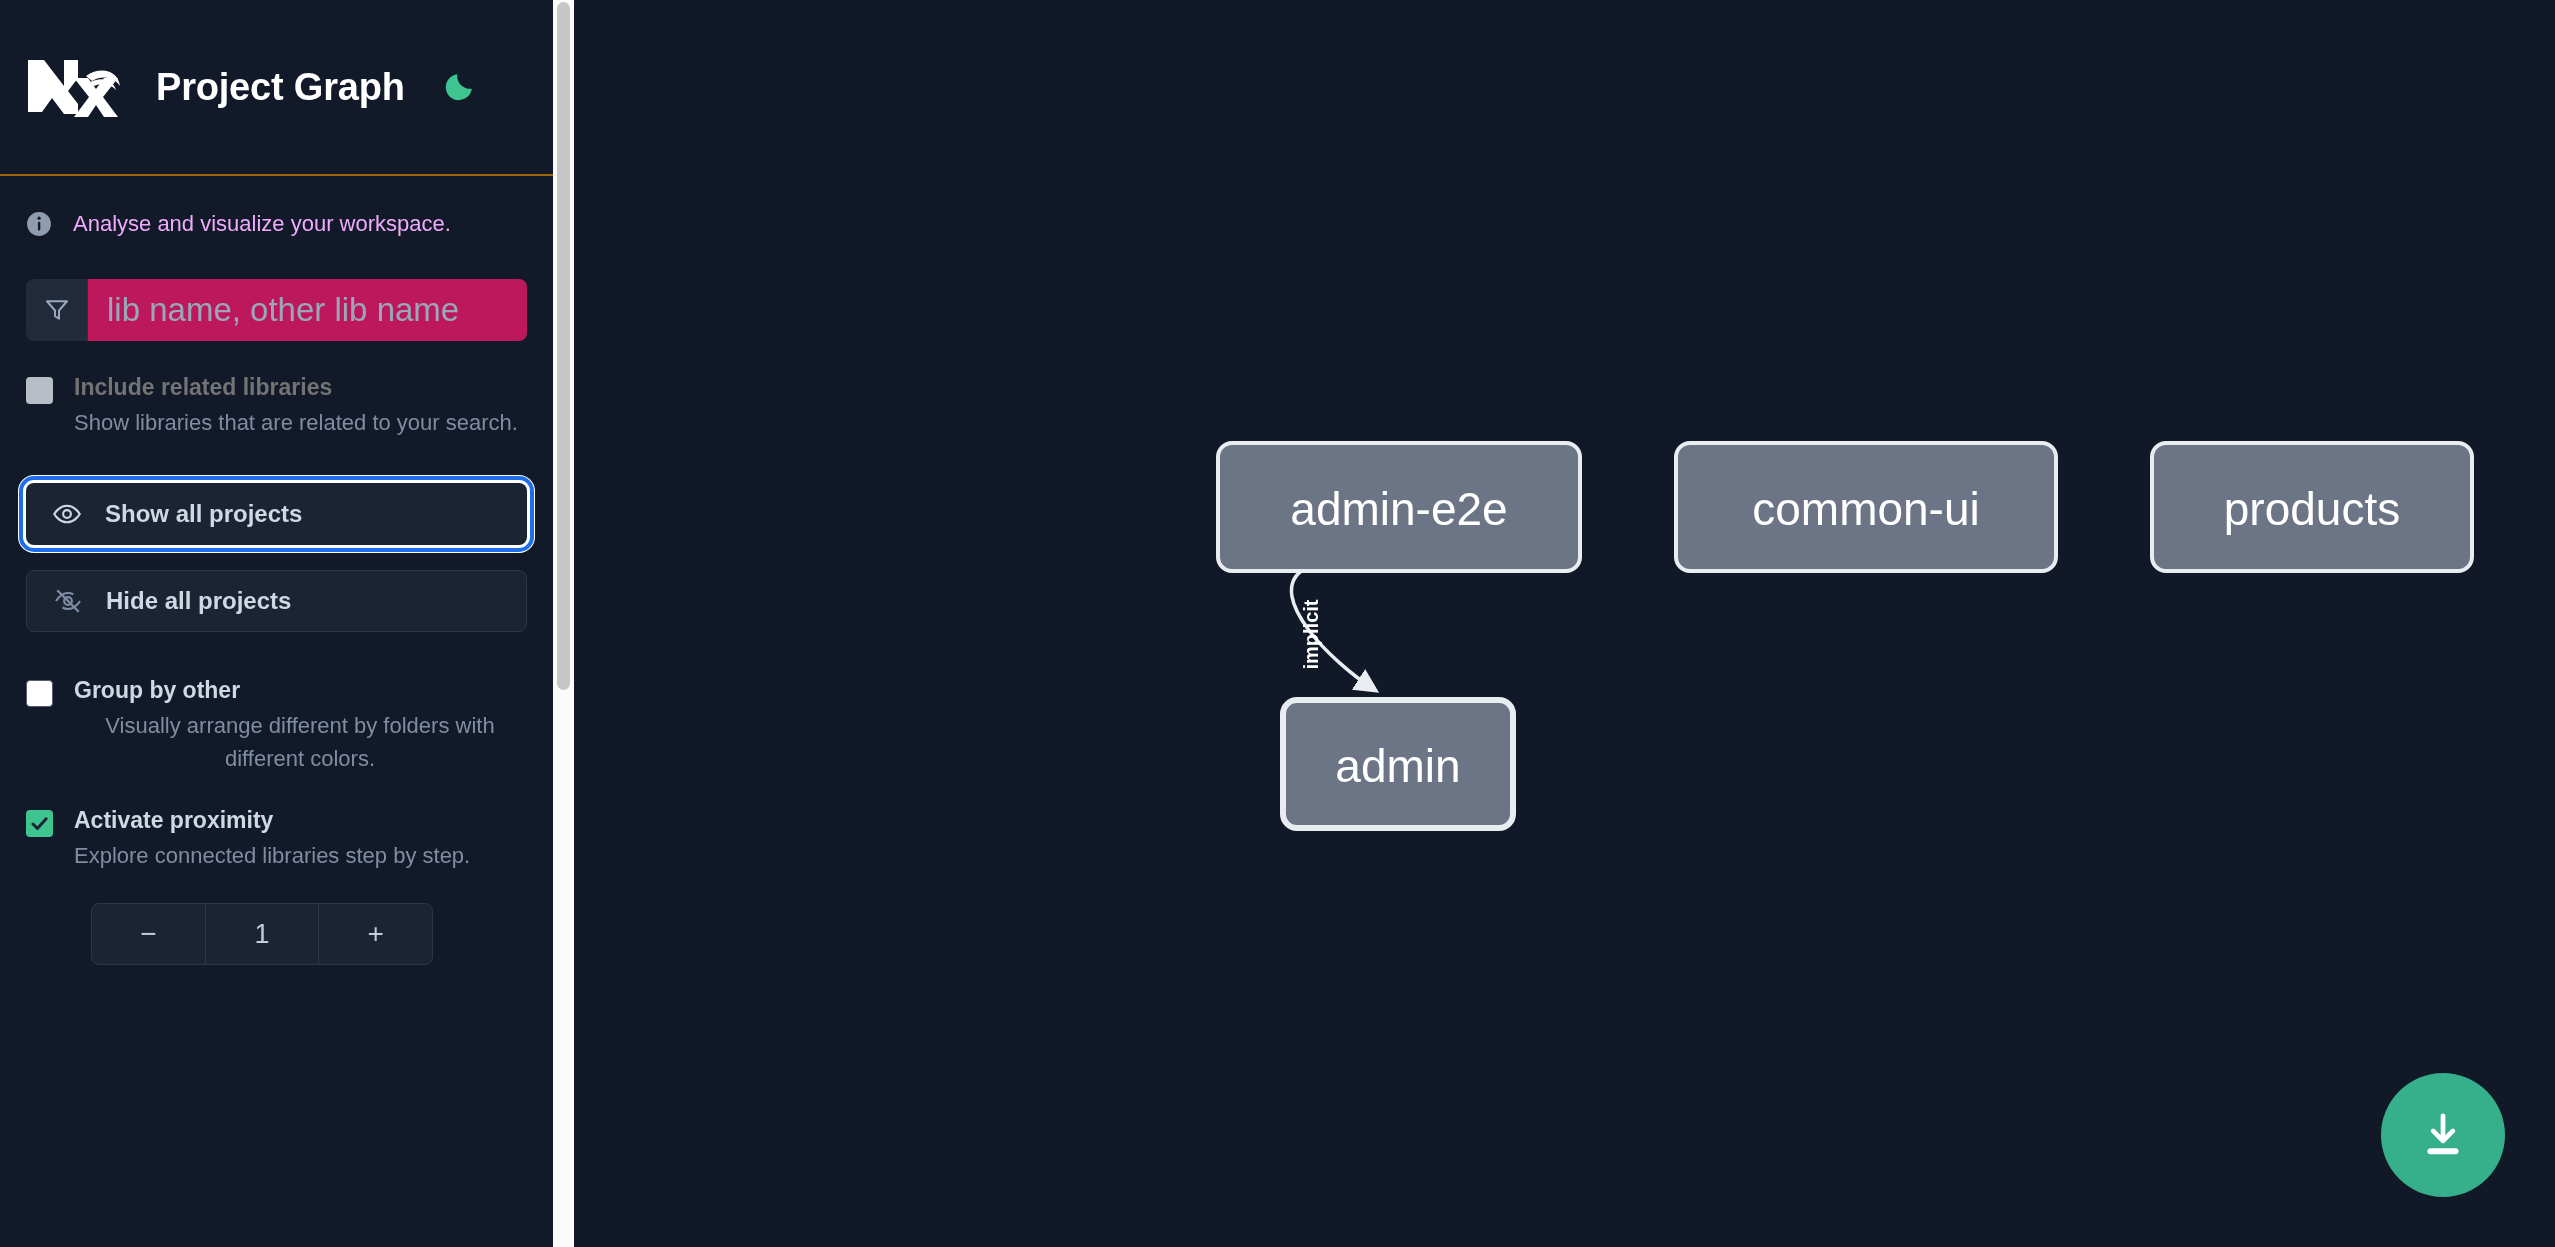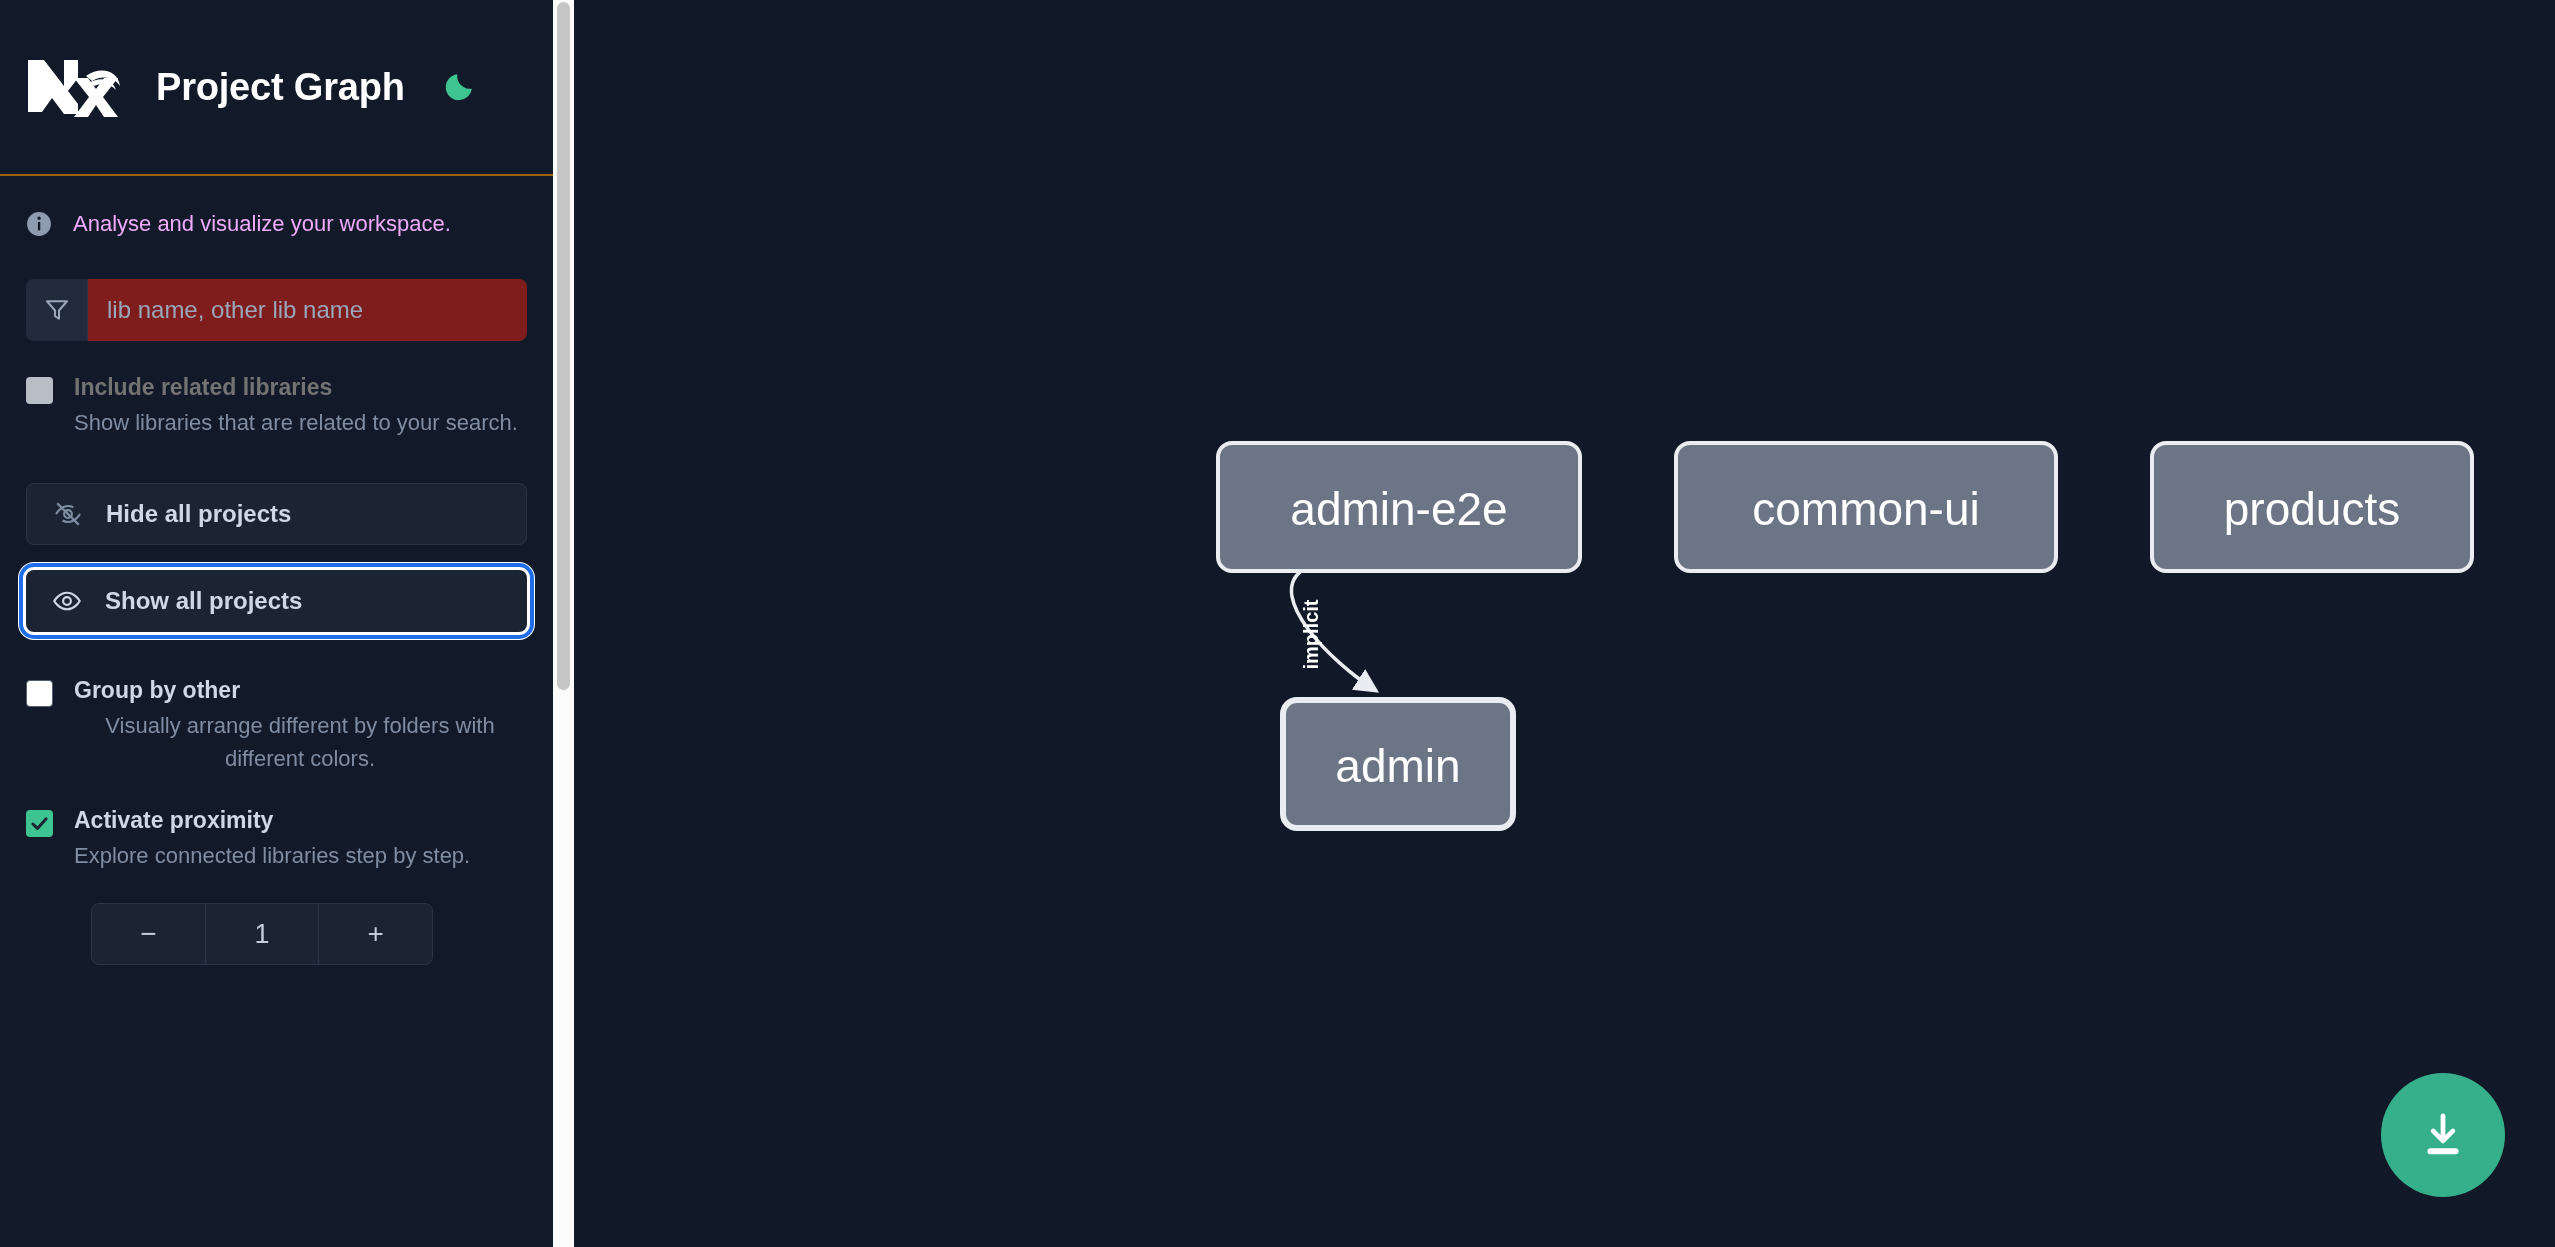--- a/index.html
+++ b/index.html
@@ -96,26 +96,26 @@
     align-items: center;
     justify-content: center;
     background: #212b3c;
     border-right: 1px solid #2b3purple;
     border-right: 1px solid #2b3purple;
     border-right: 1px solid #2a3purple;
     border-right: 1px solid #29344a;
   }
   .filter-input {
     flex: 1 1 auto;
-    background: #7f1d1d;
+    background: #be185d;
     border: none;
     outline: none;
     color: #c2cdde;
     font-family: "Liberation Sans", sans-serif;
-    font-size: 24px;
+    font-size: 33px;
     padding: 0 0 0 19px;
   }
   .filter-input::placeholder { color: #9aa7bb; opacity: 1; }
 
   
   .option-row {
     display: flex;
     padding: 0 26px;
     margin-top: 31px;
   }
@@ -331,38 +331,38 @@
 
     <div class="option-row">
       <div class="opt-box disabled"></div>
       <div class="opt-text">
         <div class="opt-label">Include related libraries</div>
         <div class="opt-desc">Show libraries that are related to your search.</div>
       </div>
     </div>
 
     <div class="btn-stack">
+      <div class="gbtn focused">
+        <span class="gicon">
+          <svg width="30" height="30" viewBox="0 0 24 24">
+            <path fill="none" stroke="#cfd8e4" stroke-width="1.7" d="M1.8 12S5.6 5.4 12 5.4 22.2 12 22.2 12 18.4 18.6 12 18.6 1.8 12 1.8 12z"></path>
+            <circle cx="12" cy="12" r="3.1" fill="none" stroke="#cfd8e4" stroke-width="1.7"></circle>
+          </svg>
+        </span>
+        <span class="glabel">Show all projects</span>
+      </div>
       <div class="gbtn plain">
         <span class="gicon">
           <svg width="30" height="30" viewBox="0 0 24 24">
             <path fill="none" stroke="#7f8da3" stroke-width="1.7" d="M2.4 12S6.1 5.6 12 5.6c1.6 0 3 .4 4.2 1M21.6 12s-3.7 6.4-9.6 6.4c-1.7 0-3.2-.5-4.4-1.2"></path>
             <circle cx="12" cy="12" r="3.1" fill="none" stroke="#7f8da3" stroke-width="1.7"></circle>
             <line x1="3.4" y1="3.4" x2="20.6" y2="20.6" stroke="#7f8da3" stroke-width="1.9"></line>
           </svg>
         </span>
         <span class="glabel">Hide all projects</span>
-      </div>
-      <div class="gbtn focused">
-        <span class="gicon">
-          <svg width="30" height="30" viewBox="0 0 24 24">
-            <path fill="none" stroke="#cfd8e4" stroke-width="1.7" d="M1.8 12S5.6 5.4 12 5.4 22.2 12 22.2 12 18.4 18.6 12 18.6 1.8 12 1.8 12z"></path>
-            <circle cx="12" cy="12" r="3.1" fill="none" stroke="#cfd8e4" stroke-width="1.7"></circle>
-          </svg>
-        </span>
-        <span class="glabel">Show all projects</span>
       </div>
     </div>
 
     <div class="option-row" style="margin-top:43px;">
       <div class="opt-box unchecked"></div>
       <div class="opt-text">
         <div class="opt-label bright">Group by other</div>
         <div class="opt-desc">Visually arrange different by folders with different colors.</div>
       </div>
     </div>

